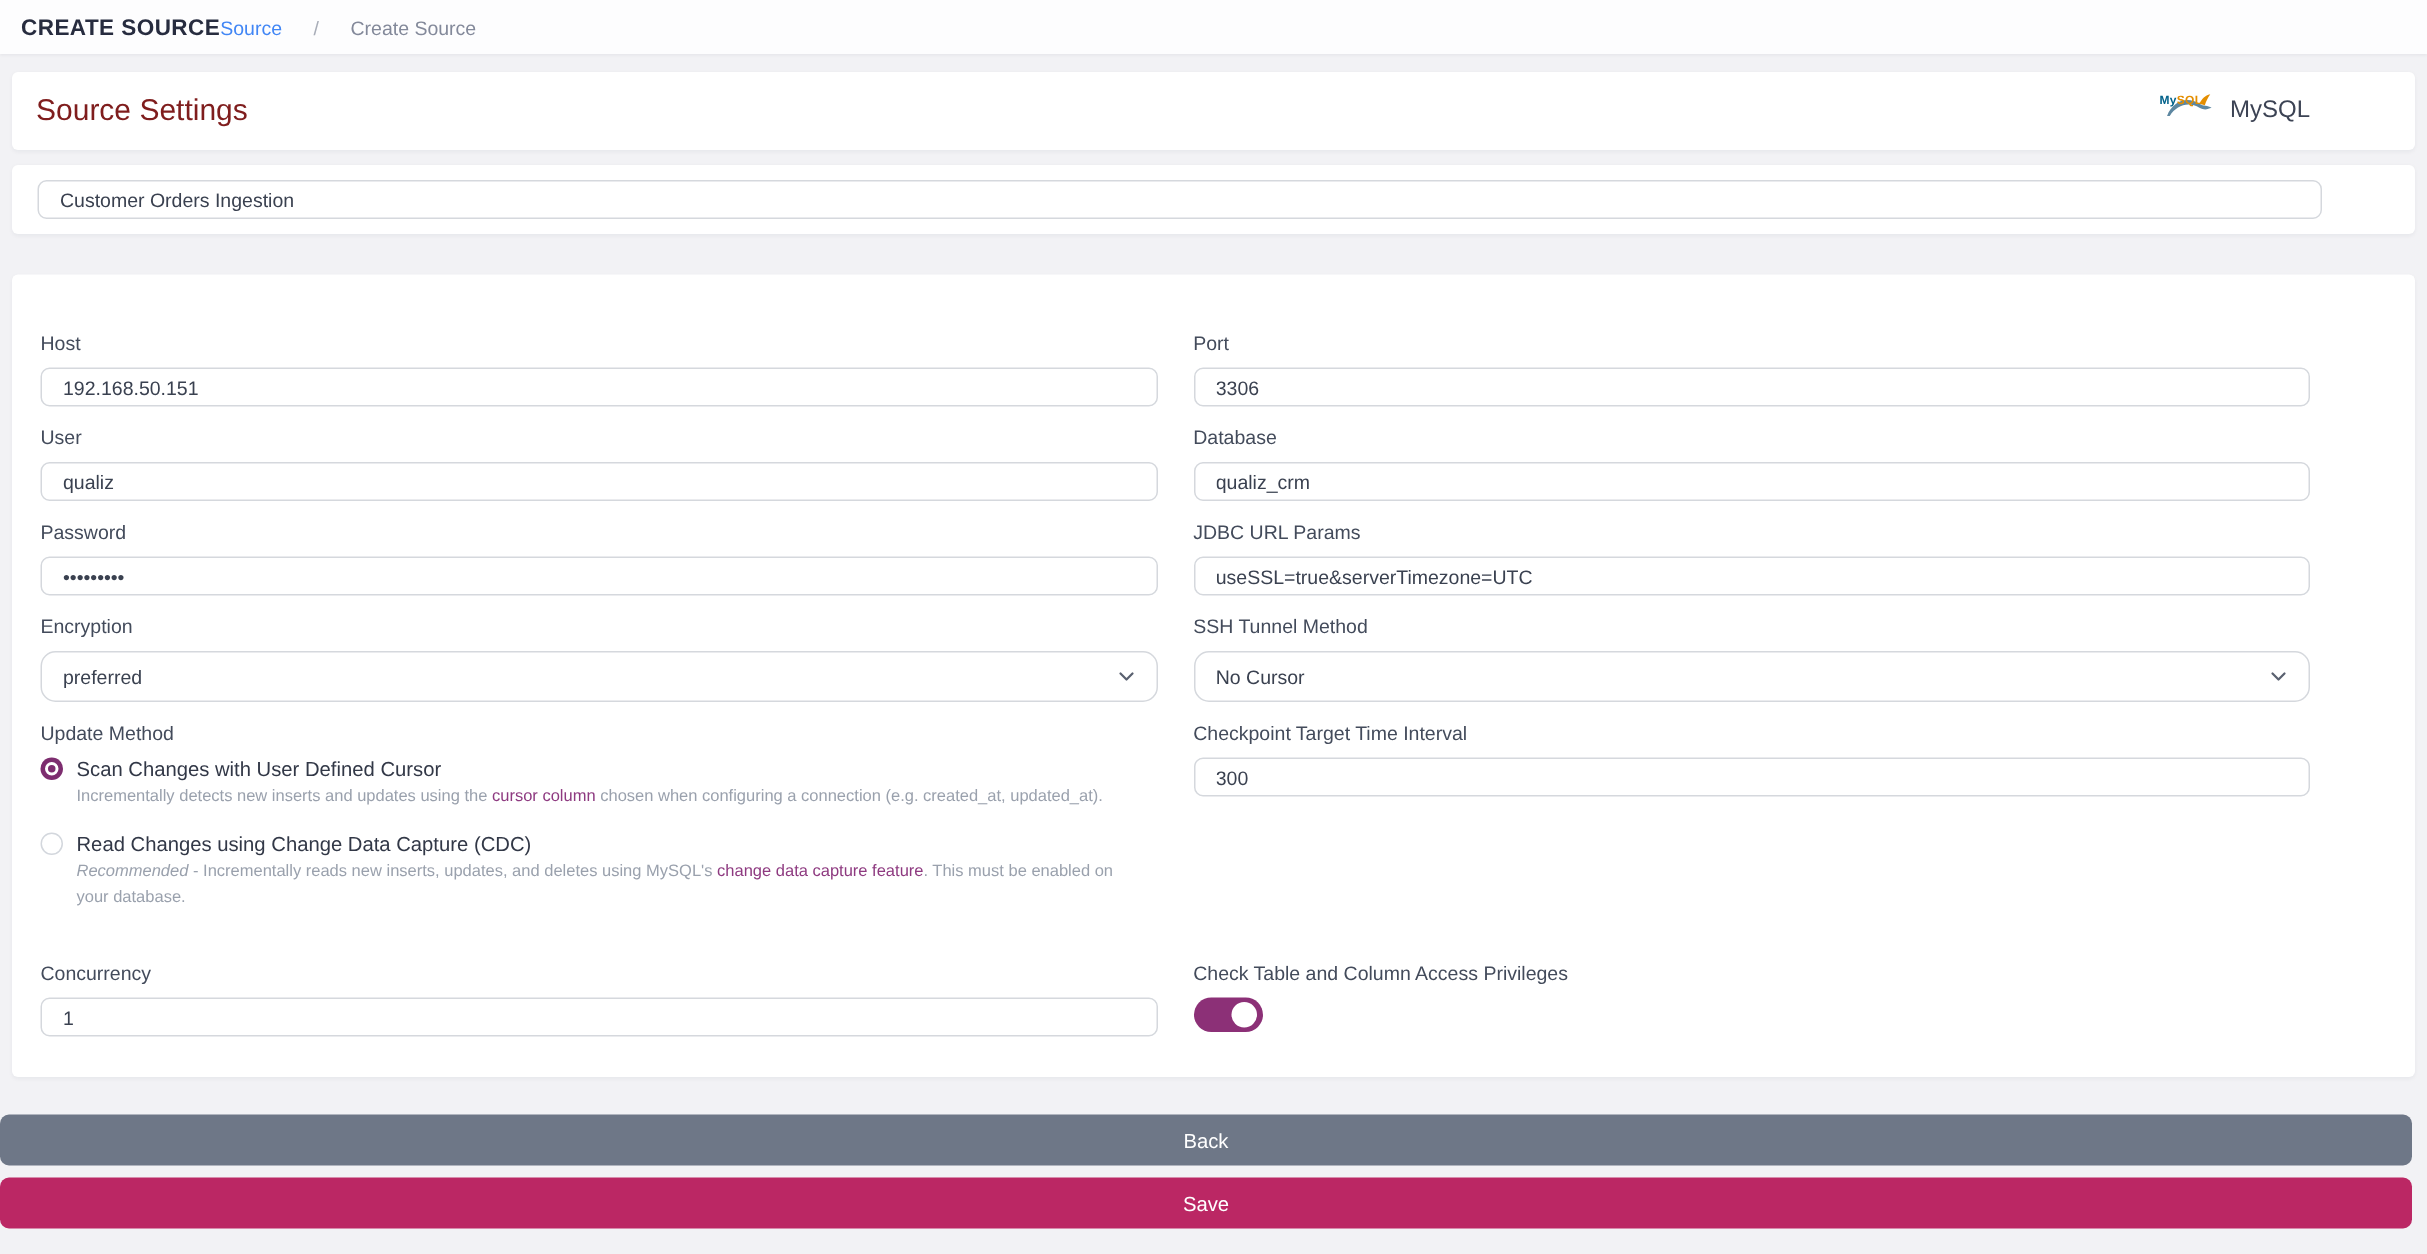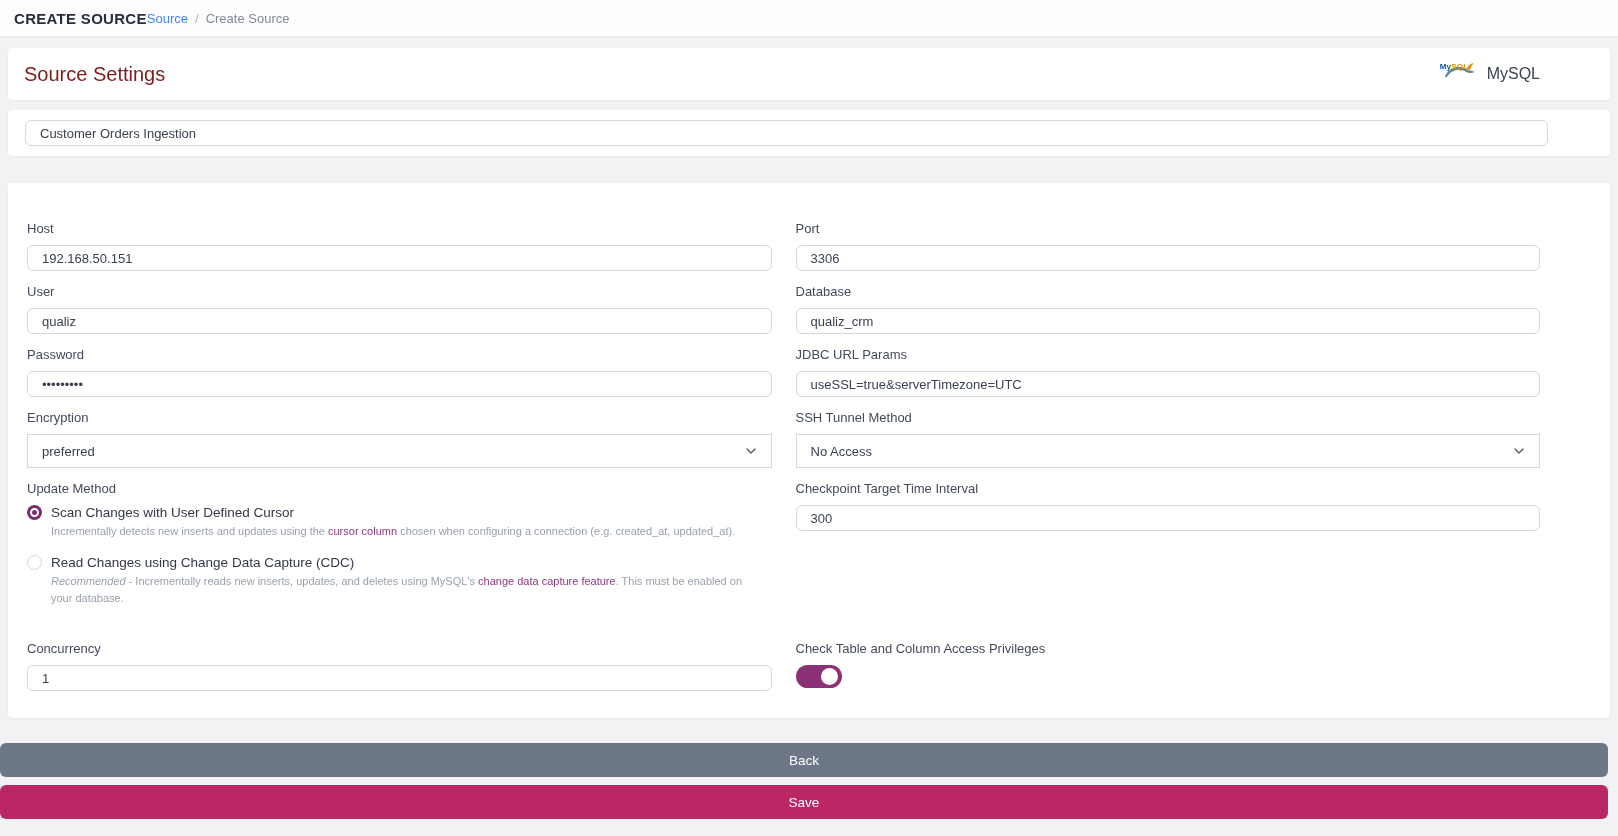--- a/index.html
+++ b/index.html
@@ -19,21 +19,21 @@
     justify-content: flex-start;
     padding: 0 14px 0 14px;
     box-shadow: 0 1px 2px rgba(20,25,45,0.05);
   }
   .topbar-title {
     font-size: 15px;
     font-weight: 700;
     letter-spacing: 0.3px;
     color: #272c3f;
   }
-  .breadcrumb { font-size: 13px; display: flex; align-items: center; gap: 7px; padding-right: 0px; }
+  .breadcrumb { font-size: 13px; display: flex; align-items: center; gap: 21px; padding-right: 0px; }
   .crumb-link { color: #4186f5; cursor: pointer; text-decoration: none; }
   .crumb-sep { color: #a8adb8; }
   .crumb-current { color: #83899a; }
 
   
   .card {
     background: #ffffff;
     border-radius: 4px;
     margin: 0 8px;
     box-shadow: 0 1px 3px rgba(25,30,50,0.05);
@@ -88,21 +88,21 @@
     font-family: "Liberation Sans", sans-serif;
     font-size: 13px;
     color: #3a4150;
     background: #fff;
     outline: none;
   }
   .select-box {
     width: 100%;
     height: 34px;
     border: 1px solid #d5d8dd;
-    border-radius: 0;
+    border-radius: 10px;
     padding: 0 14px;
     font-size: 13px;
     color: #3a4150;
     background: #fff;
     display: flex;
     align-items: center;
     justify-content: space-between;
     cursor: pointer;
   }
   .chevron { display: flex; align-items: center; }
@@ -238,21 +238,21 @@
           <svg width="12" height="12" viewBox="0 0 12 12">
               <path d="M2 4 L6 8 L10 4" fill="none" stroke="#5a6170" stroke-width="1.5" stroke-linecap="round" stroke-linejoin="round"></path>
             </svg>
         </span>
       </div>
     </div>
 
     <div class="field">
       <label class="field-label">SSH Tunnel Method</label>
       <div class="select-box">
-        <span>No Access</span>
+        <span>No Cursor</span>
         <span class="chevron">
           <svg width="12" height="12" viewBox="0 0 12 12">
               <path d="M2 4 L6 8 L10 4" fill="none" stroke="#5a6170" stroke-width="1.5" stroke-linecap="round" stroke-linejoin="round"></path>
             </svg>
         </span>
       </div>
     </div>
 
     <div class="field update-block">
       <label class="field-label">Update Method</label>

